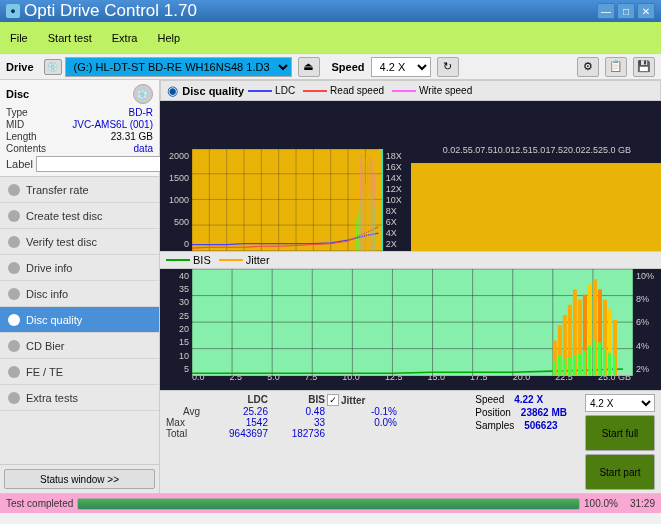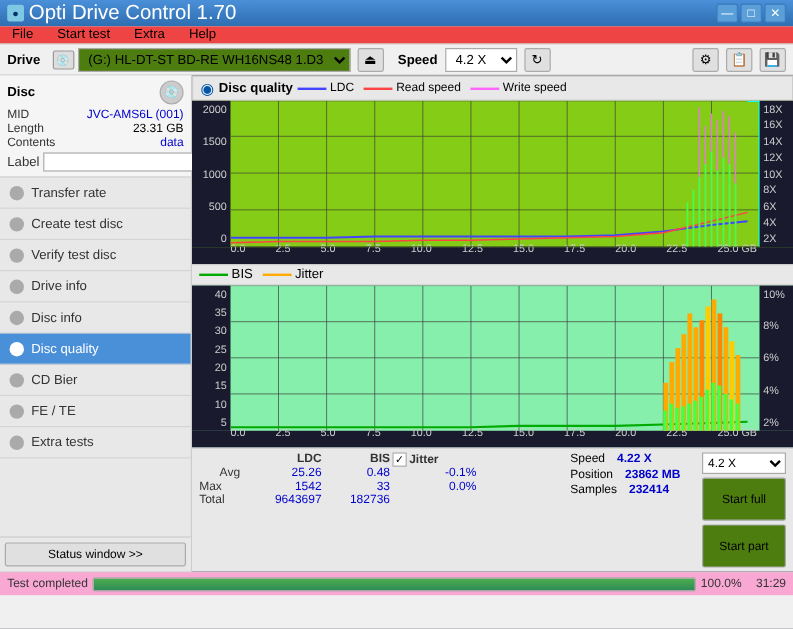--- a/index.html
+++ b/index.html
@@ -17,43 +17,43 @@
       user-select: none;
     }
     .title-bar-left { display: flex; align-items: center; gap: 4px; }
     .title-bar-icon { width: 14px; height: 14px; background: #7ec8e3; border-radius: 2px; display: flex; align-items: center; justify-content: center; font-size: 9px; color: #003366; }
     .title-bar-title { font-size: 17px; font-weight: normal; }
     .title-bar-controls { display: flex; gap: 2px; }
     .title-btn { width: 18px; height: 16px; background: #5a9fd8; border: 1px solid #3a7abf; color: white; font-size: 10px; display: flex; align-items: center; justify-content: center; cursor: pointer; border-radius: 2px; }
 
     
     .menu-bar {
-      background: #ef4444;
+      background: #bef264;
       border-bottom: 1px solid #ccc;
-      height: 15px;
+      height: 32px;
       display: flex;
       align-items: center;
       padding: 0 4px;
       gap: 8px;
     }
     .menu-item { padding: 2px 6px; font-size: 11px; cursor: pointer; border-radius: 2px; }
 
     
     .drive-toolbar {
       background: #f0f0f0;
       border-bottom: 1px solid #ccc;
       height: 26px;
       display: flex;
       align-items: center;
       padding: 0 6px;
       gap: 6px;
     }
     .drive-label { font-size: 11px; font-weight: bold; margin-right: 4px; }
     .drive-select {
-      background: #4d7c0f;
+      background: #0ea5e9;
       border: 1px solid #aaa;
       height: 20px;
       font-size: 11px;
       padding: 0 4px;
       min-width: 200px;
     }
     .toolbar-btn {
       width: 22px; height: 20px;
       background: #e0e0e0;
       border: 1px solid #aaa;
@@ -292,20 +292,24 @@
 <div style="display:flex; height: 413px;">
 
   <div class="sidebar">
 
     <div class="disc-panel">
       <div class="disc-panel-header">
         <span class="disc-panel-title">Disc</span>
         <div style="width:20px;height:20px;background:#ccc;border-radius:50%;border:1px solid #aaa;display:flex;align-items:center;justify-content:center;font-size:10px;">💿</div>
       </div>
       <div class="disc-row">
+        <span class="disc-key">Type</span>
+        <span class="disc-val">BD-R</span>
+      </div>
+      <div class="disc-row">
         <span class="disc-key">MID</span>
         <span class="disc-val">JVC-AMS6L (001)</span>
       </div>
       <div class="disc-row">
         <span class="disc-key">Length</span>
         <span class="disc-val-black">23.31 GB</span>
       </div>
       <div class="disc-row">
         <span class="disc-key">Contents</span>
         <span class="disc-val">data</span>
@@ -376,21 +380,21 @@
           <div style="width:24px;height:2px;background:#ff4444;"></div>
           <span>Read speed</span>
         </div>
         <div class="legend-item">
           <div style="width:24px;height:2px;background:#ff66ff;"></div>
           <span>Write speed</span>
         </div>
       </div>
     </div>
 
-    <div style="display:flex;flex-direction:column;background:#84cc16;flex:1;">
+    <div style="display:flex;background:#eab308;flex:1;margin-top:48px;">
       <div style="display:flex;flex:1;">
 
         <div class="chart-y-axis">
           <span>2000</span>
           <span>1500</span>
           <span>1000</span>
           <span>500</span>
           <span>0</span>
         </div>
 
@@ -603,21 +607,21 @@
         <div class="speed-row">
           <span>Speed</span>
           <span class="speed-val" style="margin-left:6px;">4.22 X</span>
         </div>
         <div class="speed-row">
           <span>Position</span>
           <span class="speed-val" style="margin-left:6px;">23862 MB</span>
         </div>
         <div class="speed-row">
           <span>Samples</span>
-          <span class="speed-val" style="margin-left:6px;">232414</span>
+          <span class="speed-val" style="margin-left:6px;">506623</span>
         </div>
       </div>
 
       <div style="display:flex;flex-direction:column;gap:3px;margin-left:8px;">
         <select style="height:18px;font-size:10px;background:white;border:1px solid #aaa;">
           <option>4.2 X</option>
         </select>
         <button class="action-btn">Start full</button>
         <button class="action-btn">Start part</button>
       </div>

